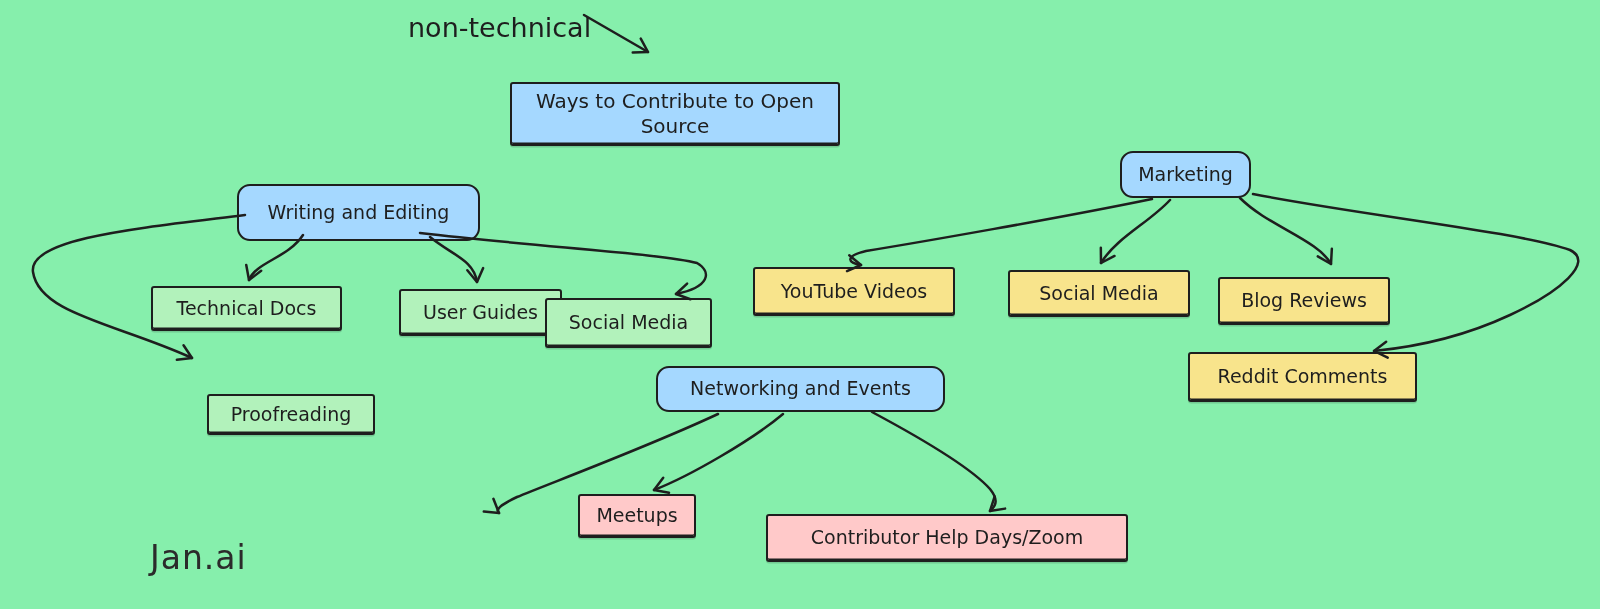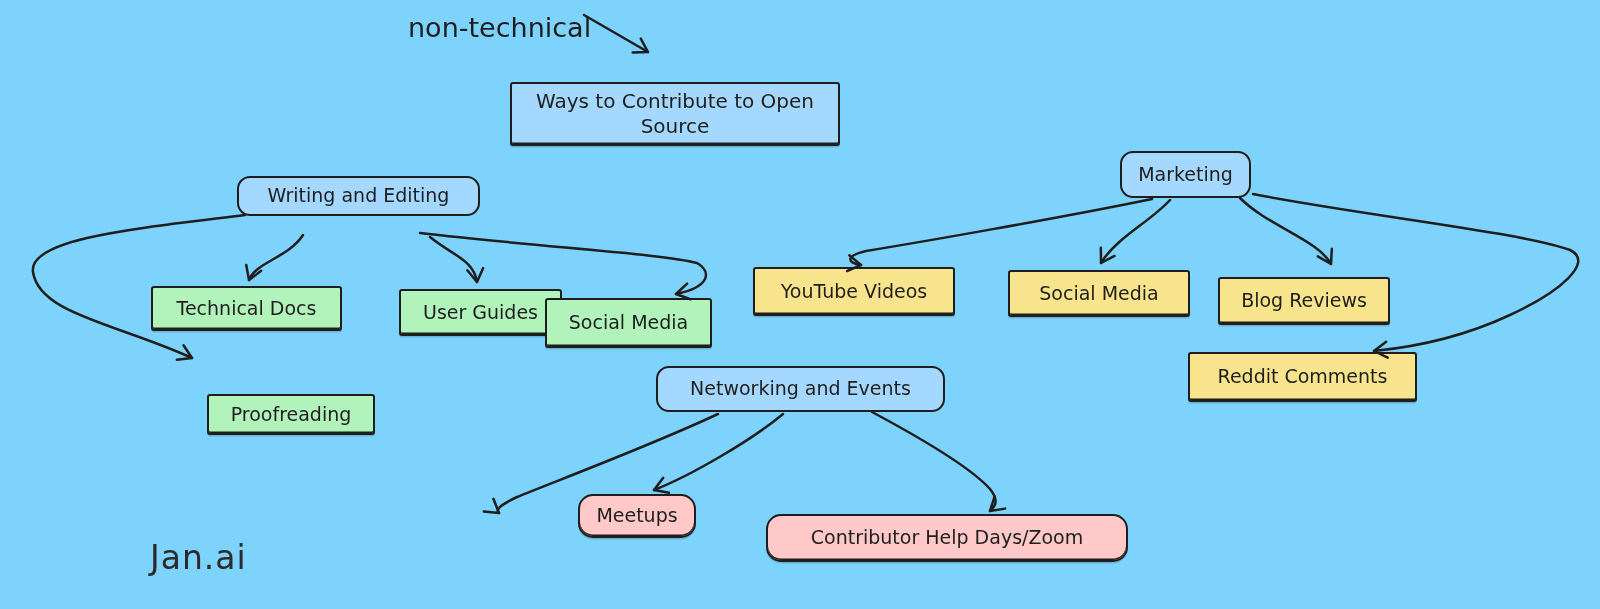--- a/index.html
+++ b/index.html
@@ -1,21 +1,21 @@
 <!DOCTYPE html>
 <html><head>
 <meta charset="utf-8">
 <title>Diagram</title>
 <style>
   html, body { margin: 0; padding: 0; background: #ffffff; }
   #canvas {
     position: relative;
     width: 1600px;
     height: 609px;
-    background: #7dd3fc;
+    background: #86efac;
     overflow: hidden;
     font-family: "DejaVu Sans", "Liberation Sans", sans-serif;
     color: #1e1e1e;
   }
   
   .node {
     position: absolute;
     box-sizing: border-box;
     display: flex;
     align-items: center;
@@ -27,24 +27,24 @@
     border: 2.6px solid #1e1e1e;
     white-space: nowrap;
     z-index: 2;
     padding: 2px 6px;
   }
   .rounded { border-radius: 13px; padding-left: 6px; }
   .square  { border-radius: 3px; box-shadow: 0 -1.5px 0 0 #1e1e1e inset, 0 1.5px 0 0 rgba(30,30,30,.18); }
   .blue   { background: #a5d8ff; }
   .green  { background: #b2f2bb; }
   .yellow { background: #f8e48c; }
-  .pink   { background: #ffc9c9; border-radius: 15px; }
+  .pink   { background: #ffc9c9; }
 
   .n-ways       { left: 510px;  top: 82px;  width: 330px; height: 64px; font-size: 20px; white-space: normal; }
-  .n-writing    { left: 237px;  top: 176px; width: 243px; height: 40px; }
+  .n-writing    { left: 237px;  top: 184px; width: 243px; height: 57px; }
   .n-tech       { left: 151px;  top: 286px; width: 191px; height: 45px; }
   .n-guides     { left: 399px;  top: 289px; width: 163px; height: 47px; }
   .n-social-g   { left: 545px;  top: 298px; width: 167px; height: 50px; }
   .n-proof      { left: 207px;  top: 368px; width: 168px; height: 41px; margin-top: 26px; }
   .n-marketing  { left: 1120px; top: 151px; width: 131px; height: 47px; }
   .n-youtube    { left: 753px;  top: 267px; width: 202px; height: 49px; }
   .n-social-y   { left: 1008px; top: 270px; width: 182px; height: 47px; }
   .n-blog       { left: 1218px; top: 270px; width: 172px; height: 48px; margin-top: 7px; }
   .n-reddit     { left: 1188px; top: 352px; width: 229px; height: 50px; }
   .n-networking { left: 656px;  top: 366px; width: 289px; height: 46px; }

